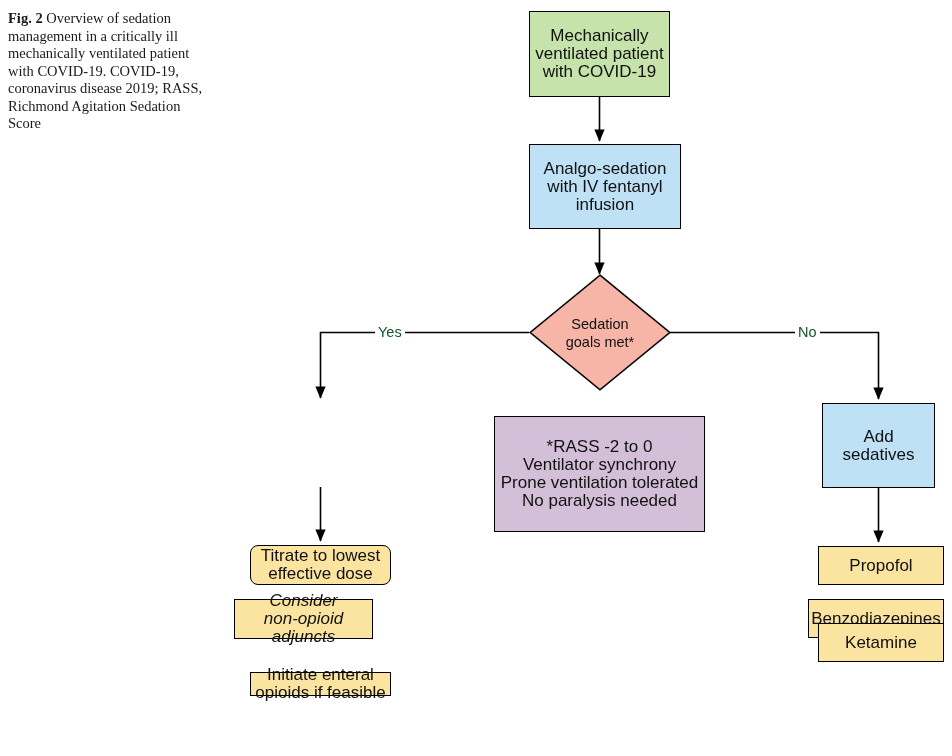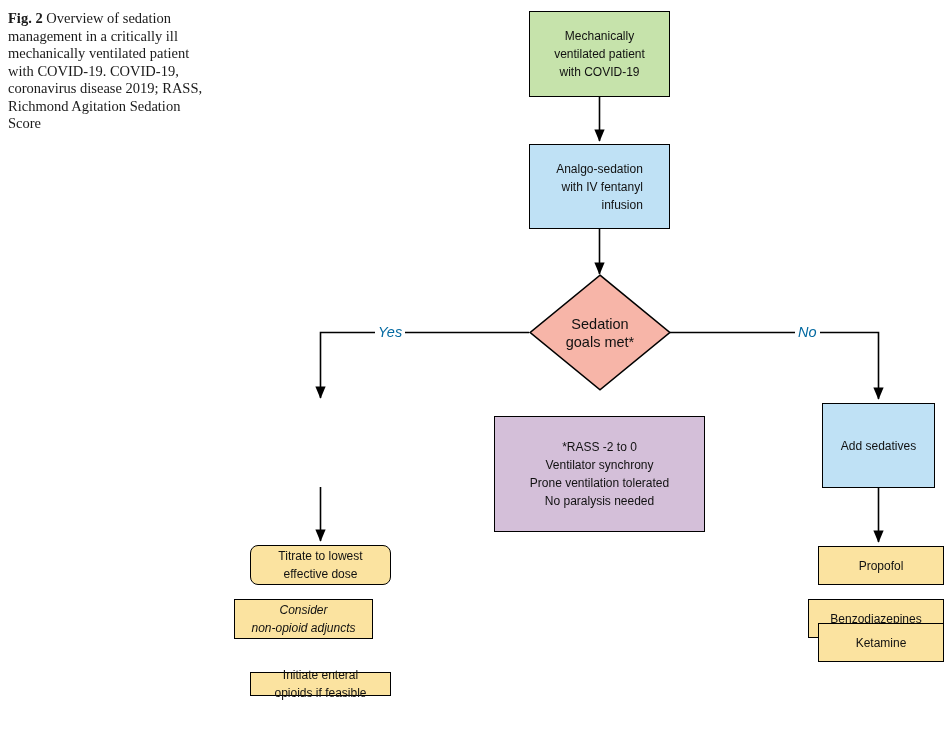--- a/index.html
+++ b/index.html
@@ -35,21 +35,21 @@
     font-weight: bold;
   }
   .node {
     position: absolute;
     box-sizing: border-box;
     border: 1.4px solid #000000;
     display: flex;
     align-items: center;
     justify-content: center;
     text-align: center;
-    font-size: 12px;
+    font-size: 17px;
     line-height: 18px;
     color: #111111;
     white-space: pre-line;
     padding: 2px 4px;
   }
   .node.green   { background: #c6e3ab; }
   .node.blue    { background: #bfe1f5; }
   .node.yellow  { background: #fbe3a0; }
   .node.purple  { background: #d4bfd9; }
 
@@ -79,25 +79,24 @@
   #edge-layer {
     position: absolute;
     left: 0; top: 0;
     width: 952px;
     height: 756px;
     pointer-events: none;
   }
   .edge-label {
     position: absolute;
     font-size: 14.5px;
-    color: #0369a1;
+    color: #14532d;
     background: #ffffff;
     padding: 0 3px;
     line-height: 16px;
-    font-style: italic;
   }
 </style>
 </head>
 <body>
 
 <div id="figure-root">
 
   <div class="caption">
     <span class="fig-label">Fig. 2</span>
     <span>Overview of sedation management in a critically ill mechanically ventilated patient with COVID-19. COVID-19, coronavirus disease 2019; RASS, Richmond Agitation Sedation Score</span>
@@ -123,21 +122,21 @@
     <line x1="878.5" y1="488" x2="878.5" y2="542" stroke="#000000" stroke-width="1.6" marker-end="url(#arrowhead)"></line>
   </svg>
 
   <div class="edge-label" style="left:375px; top:324px;">Yes</div>
   <div class="edge-label" style="left:795px; top:324px;">No</div>
 
   <div class="node green" style="left:529px; top:11px; width:141px; height:86px;">Mechanically
 ventilated patient
 with COVID-19</div>
 
-  <div class="node blue" style="left:529px; top:144px; width:141px; height:85px;text-align:right;">Analgo-sedation
+  <div class="node blue" style="left:529px; top:144px; width:152px; height:85px;">Analgo-sedation
 with IV fentanyl
 infusion</div>
 
   <div class="diamond-wrap" style="left:529px; top:274px; width:142px; height:117px;">
     <svg width="142" height="117" viewBox="0 0 142 117">
       <polygon points="71,1.2 140.8,58.5 71,115.8 1.2,58.5" fill="#f7b5a8" stroke="#000000" stroke-width="1.6"></polygon>
     </svg>
     <div class="diamond-label">Sedation
 goals met*</div>
   </div>

